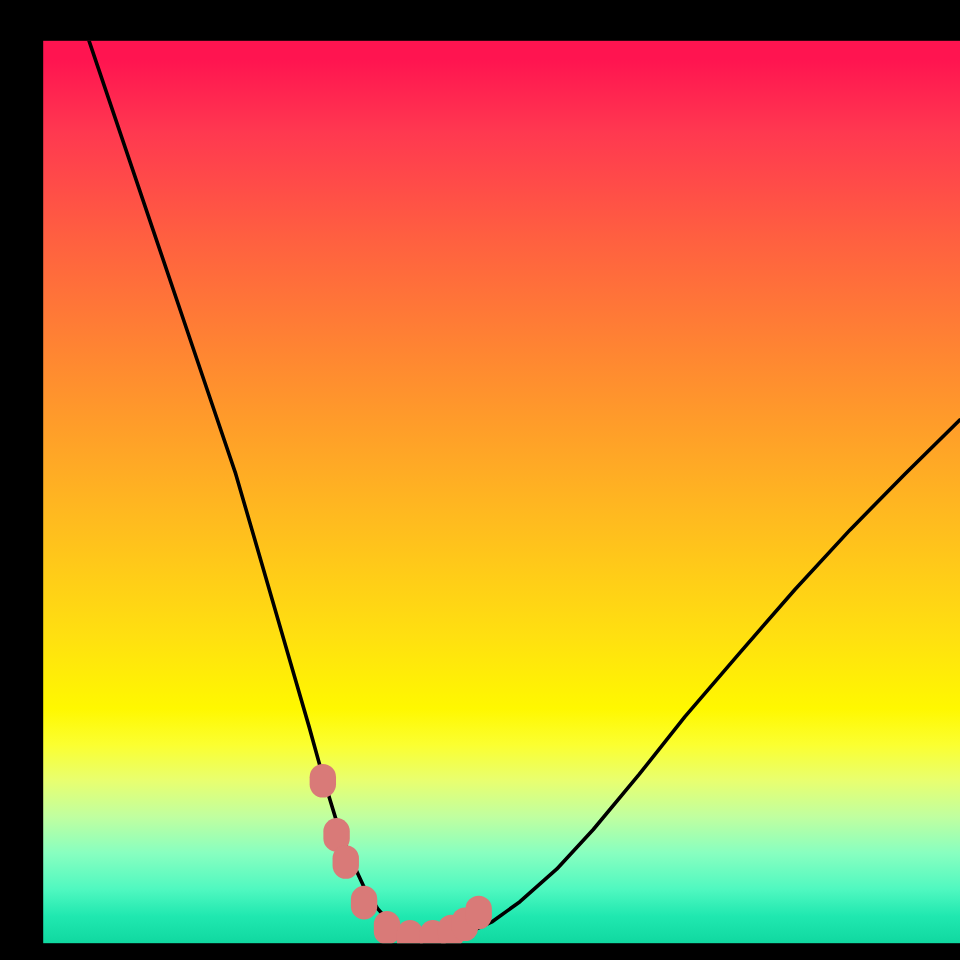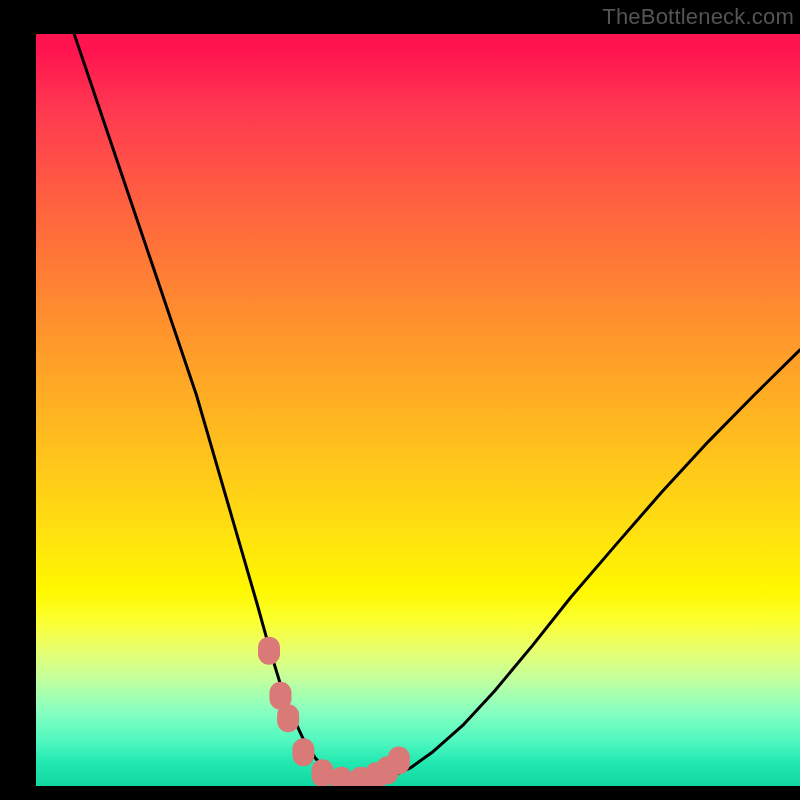--- a/index.html
+++ b/index.html
@@ -66,14 +66,13 @@
         <rect x="241.12" y="670.32" width="22" height="28" rx="11" ry="11" fill="#d97a78"></rect>
         <rect x="256.40" y="704.16" width="22" height="28" rx="11" ry="11" fill="#d97a78"></rect>
         <rect x="275.50" y="725.22" width="22" height="28" rx="11" ry="11" fill="#d97a78"></rect>
         <rect x="294.60" y="732.74" width="22" height="28" rx="11" ry="11" fill="#d97a78"></rect>
         <rect x="313.70" y="732.74" width="22" height="28" rx="11" ry="11" fill="#d97a78"></rect>
         <rect x="328.98" y="728.22" width="22" height="28" rx="11" ry="11" fill="#d97a78"></rect>
         <rect x="340.44" y="722.21" width="22" height="28" rx="11" ry="11" fill="#d97a78"></rect>
         <rect x="351.90" y="712.43" width="22" height="28" rx="11" ry="11" fill="#d97a78"></rect>
       </svg>
   </div>
-  <div class="watermark" id="wm" style="right: 6px; top: 4px;">TheBottleneck.com</div>
 </div>
 
 </body></html>

